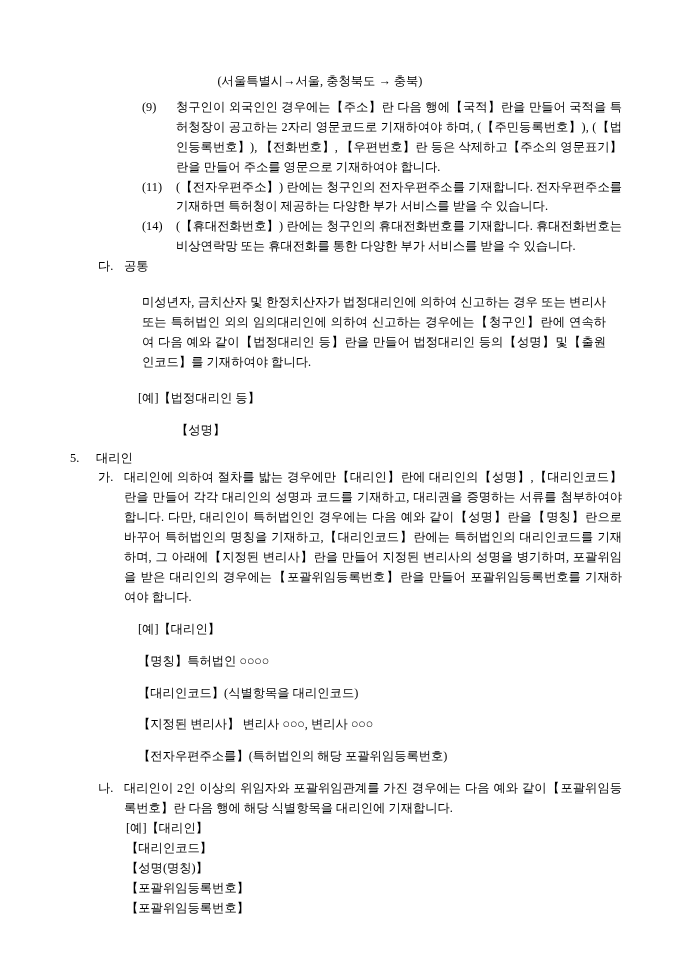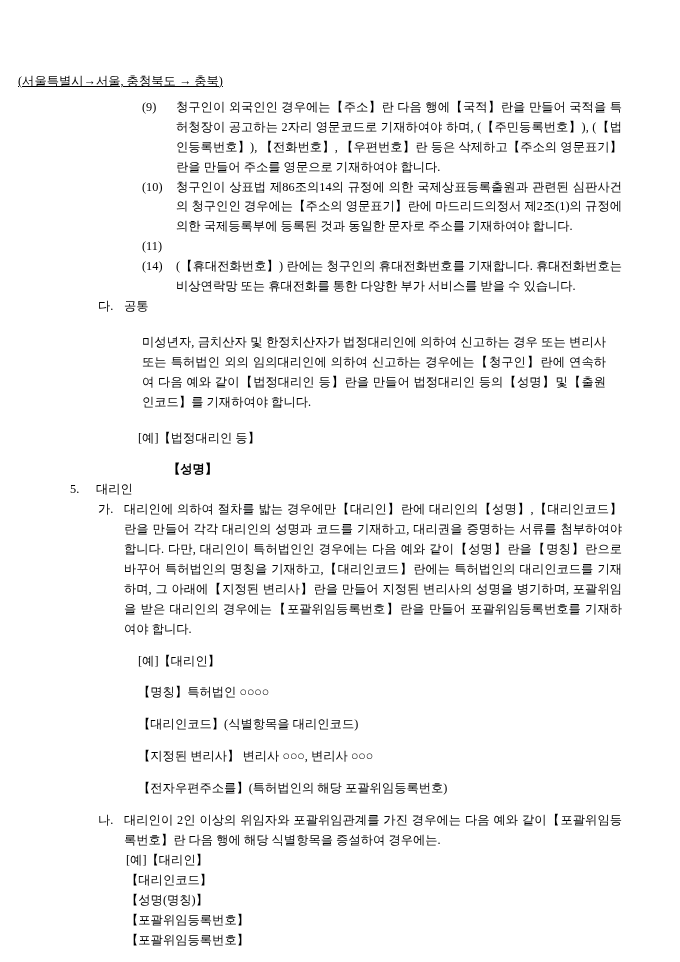--- a/index.html
+++ b/index.html
@@ -21,23 +21,23 @@
     box-sizing: border-box;
     padding: 72px 58px 40px 58px;
   }
   .doc {
     font-size: 12.3px;
     line-height: 1.62;
     text-align: justify;
     text-justify: inter-character;
   }
   .center-line {
+    text-align: center;
     margin: 0 0 6px 0;
     text-indent: -40px;
-    text-decoration: underline;
   }
   
   .blk {
     display: flex;
     align-items: flex-start;
     margin: 0;
   }
   .marker {
     flex: 0 0 auto;
     white-space: pre;
@@ -60,48 +60,44 @@
     margin: 16px;
     text-align: justify;
     text-justify: inter-character;
   }
   .ex-line {
     padding-left: 68px;
     margin: 12px;
   }
   .ex-line-in {
     padding-left: 110px;
-    margin: 0;
-    font-weight: bold;
+    margin: 8px;
   }
   .ex-line-2 {
     padding-left: 68px;
     margin: 0;
   }
 </style>
 </head>
 <body>
 
 <div class="page">
   <div class="doc">
 
     <div class="center-line">(서울특별시→서울, 충청북도 → 충북)</div>
 
     <div class="blk lvl-num">
       <span class="marker">(9)</span>
       <span class="body">청구인이 외국인인 경우에는【주소】란 다음 행에【국적】란을 만들어 국적을 특허청장이 공고하는 2자리 영문코드로 기재하여야 하며, (【주민등록번호】), (【법인등록번호】), 【전화번호】, 【우편번호】란 등은 삭제하고【주소의 영문표기】란을 만들어 주소를 영문으로 기재하여야 합니다.</span>
     </div>
 
-    <div class="blk lvl-num">
-      <span class="marker">(10)</span>
-      <span class="body">청구인이 상표법 제86조의14의 규정에 의한 국제상표등록출원과 관련된 심판사건의 청구인인 경우에는【주소의 영문표기】란에 마드리드의정서 제2조(1)의 규정에 의한 국제등록부에 등록된 것과 동일한 문자로 주소를 기재하여야 합니다.</span>
-    </div>
 
     <div class="blk lvl-num">
       <span class="marker">(11)</span>
+      <span class="body">(【전자우편주소】) 란에는 청구인의 전자우편주소를 기재합니다. 전자우편주소를 기재하면 특허청이 제공하는 다양한 부가 서비스를 받을 수 있습니다.</span>
     </div>
 
     <div class="blk lvl-num">
       <span class="marker">(14)</span>
       <span class="body">(【휴대전화번호】) 란에는 청구인의 휴대전화번호를 기재합니다. 휴대전화번호는 비상연락망 또는 휴대전화를 통한 다양한 부가 서비스를 받을 수 있습니다.</span>
     </div>
 
     <div class="blk lvl-alpha">
       <span class="marker">다.</span>
       <span class="body">공통</span>
@@ -123,21 +119,21 @@
     </div>
 
     <div class="ex-line">[예]【대리인】</div>
     <div class="ex-line">【명칭】특허법인 ○○○○</div>
     <div class="ex-line">【대리인코드】(식별항목을 대리인코드)</div>
     <div class="ex-line">【지정된 변리사】 변리사 ○○○, 변리사 ○○○</div>
     <div class="ex-line">【전자우편주소를】(특허법인의 해당 포괄위임등록번호)</div>
 
     <div class="blk lvl-alpha">
       <span class="marker">나.</span>
-      <span class="body">대리인이 2인 이상의 위임자와 포괄위임관계를 가진 경우에는 다음 예와 같이【포괄위임등록번호】란 다음 행에 해당 식별항목을 증설하여 경우에는.</span>
+      <span class="body">대리인이 2인 이상의 위임자와 포괄위임관계를 가진 경우에는 다음 예와 같이【포괄위임등록번호】란 다음 행에 해당 식별항목을 대리인에 기재합니다.</span>
     </div>
 
     <div class="ex-line-2">[예]【대리인】</div>
     <div class="ex-line-2">【대리인코드】</div>
     <div class="ex-line-2">【성명(명칭)】</div>
     <div class="ex-line-2">【포괄위임등록번호】</div>
     <div class="ex-line-2">【포괄위임등록번호】</div>
 
   </div>
 </div>

